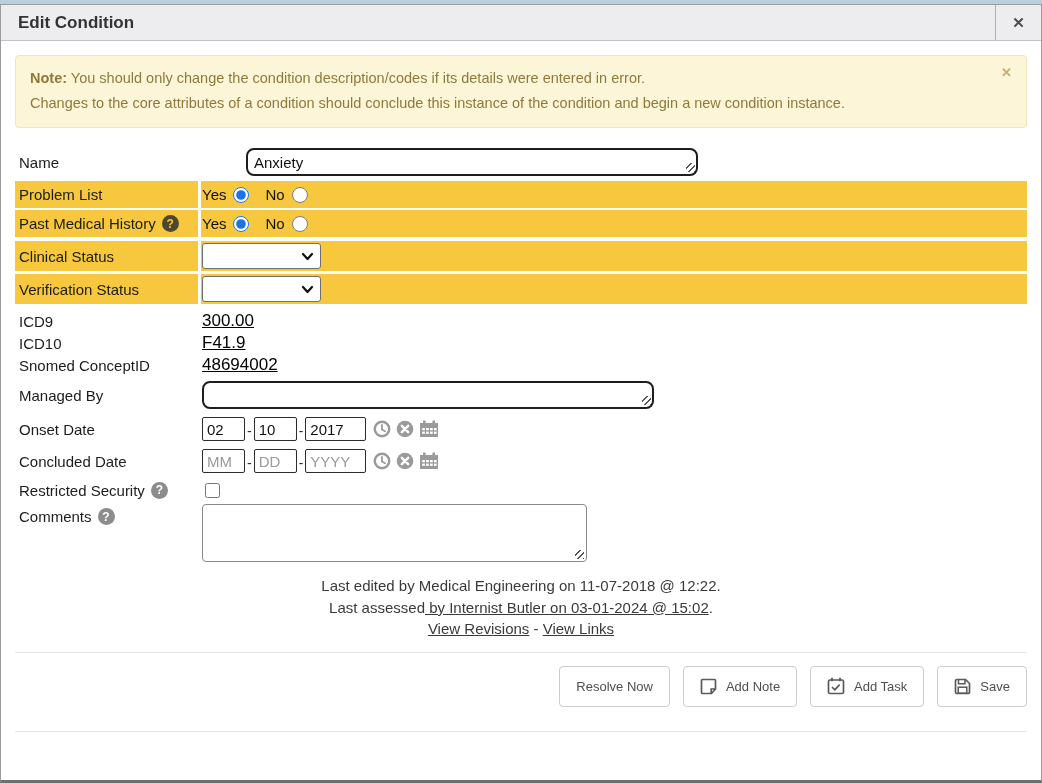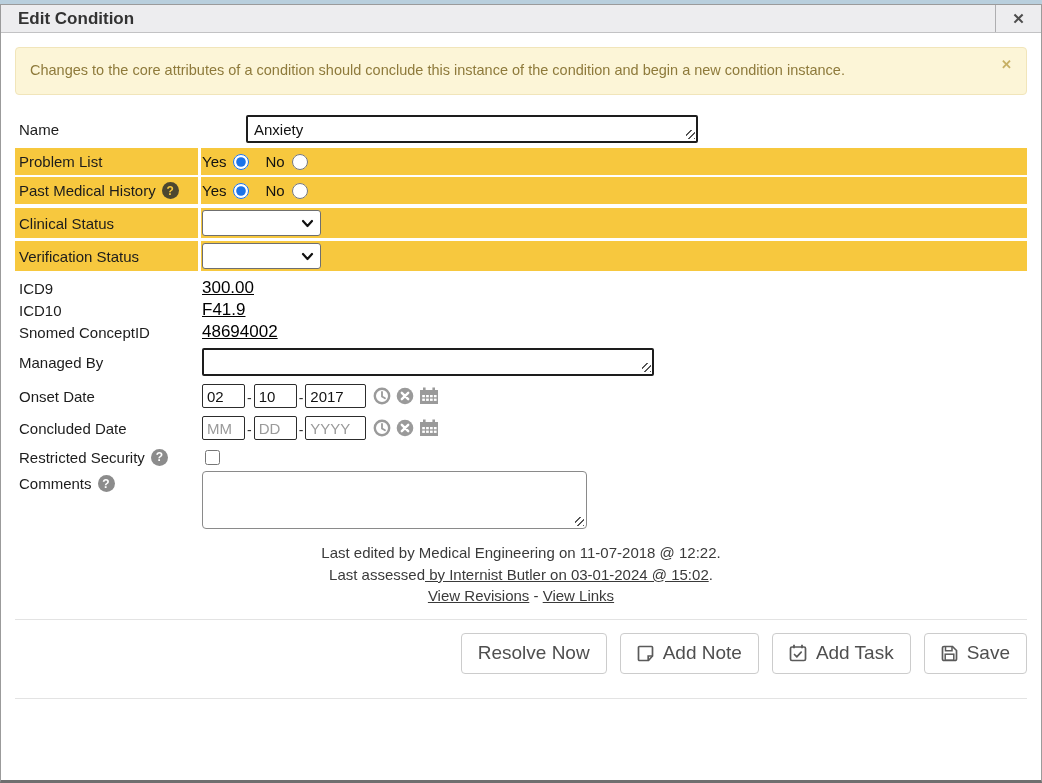--- a/index.html
+++ b/index.html
@@ -10,21 +10,21 @@
     width:1042px; height:783px; overflow:hidden;
   }
   .page-top-strip { height:4px; background:#b9cfdd; }
   .modal {
     width:1042px; height:779px; background:#fff;
     border:1px solid #9b9b9b; border-bottom:3px solid #6f6f6f;
     display:flex; flex-direction:column;
   }
   
   .modal-header {
-    height:28px; background:#ededef; border-bottom:1px solid #c2c2c4;
+    height:36px; background:#ededef; border-bottom:1px solid #c2c2c4;
     display:flex; align-items:stretch; flex:0 0 auto;
   }
   .modal-title {
     flex:1; display:flex; align-items:center; padding-left:17px;
     font-size:17px; font-weight:bold; color:#333;
   }
   .modal-close {
     width:46px; border-left:1px solid #aeaeb0; display:flex;
     align-items:center; justify-content:center; cursor:pointer;
     font-size:15px; font-weight:bold; color:#4d4d4d;
@@ -58,21 +58,21 @@
   .row-pmh { margin-bottom:4px; }
   .row-vstat { margin-top:3px; }
   .row-link { min-height:22px; margin-bottom:0; }
   .row-mng { min-height:30px; margin:4px 0; }
   .row-date { min-height:30px; }
   .row-chk { min-height:24px; }
   .row-comments { align-items:start; margin-top:2px; }
   .row-comments .lbl { align-self:start; padding-top:4px; }
 
   .big-input {
-    width:452px; height:28px; border:2px solid #1d1d1d; border-radius:2px;
+    width:452px; height:28px; border:2px solid #1d1d1d; border-radius:8px;
     font-size:15px; font-family:inherit; padding:2px 6px; color:#111;
     resize:none; outline:none; position:relative; background:#fff;
   }
   .grip-wrap { position:relative; display:inline-block; }
   .grip {
     position:absolute; right:3px; bottom:4px; width:9px; height:9px;
     background:repeating-linear-gradient(135deg, transparent 0 3px, #555 3px 4.5px);
     pointer-events:none;
   }
   .yn { font-size:15px; color:#111; display:flex; align-items:center; }
@@ -117,41 +117,42 @@
   .meta { text-align:center; font-size:15px; color:#3a3a3a; line-height:21.5px; margin-top:9px; }
   .meta a { color:#3a3a3a; text-decoration:underline; }
   .hr { border:none; border-top:1px solid #e3e3e3; margin:12px 14px 0 14px; }
   
   .btn-row {
     display:flex; justify-content:flex-end; gap:13px; padding:13px 14px 24px 14px;
   }
   .btn {
     display:flex; align-items:center; gap:9px; background:#fff;
     border:1px solid #ccc; border-radius:4px; padding:8px 16px; height:41px;
-    font-size:19px; color:#4f4f4f; font-family:inherit; cursor:pointer;
+    font-size:13px; color:#4f4f4f; font-family:inherit; cursor:pointer;
   }
   .btn svg { display:block; }
   .footer-space { flex:1; }
 </style>
 </head>
 <body>
 
 <div class="page-top-strip"></div>
 
 <div class="modal">
 
   <div class="modal-header">
     <div class="modal-title">Edit Condition</div>
     <div class="modal-close">
       <span>✕</span>
     </div>
   </div>
 
   <div class="banner">
     <span class="banner-close">✕</span>
+    <div><b>Note:</b><span> You should only change the condition description/codes if its details were entered in error.</span></div>
     <div>Changes to the core attributes of a condition should conclude this instance of the condition and begin a new condition instance.</div>
   </div>
 
   <div class="form-area">
 
     <div class="frow row-name">
       <div class="lbl">Name</div>
       <div class="val">
         <span class="grip-wrap">
           <input class="big-input" value="Anxiety" style="">

